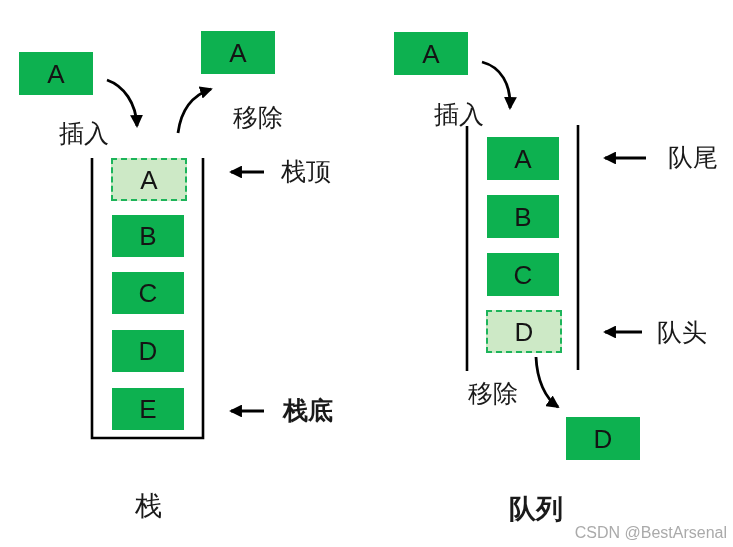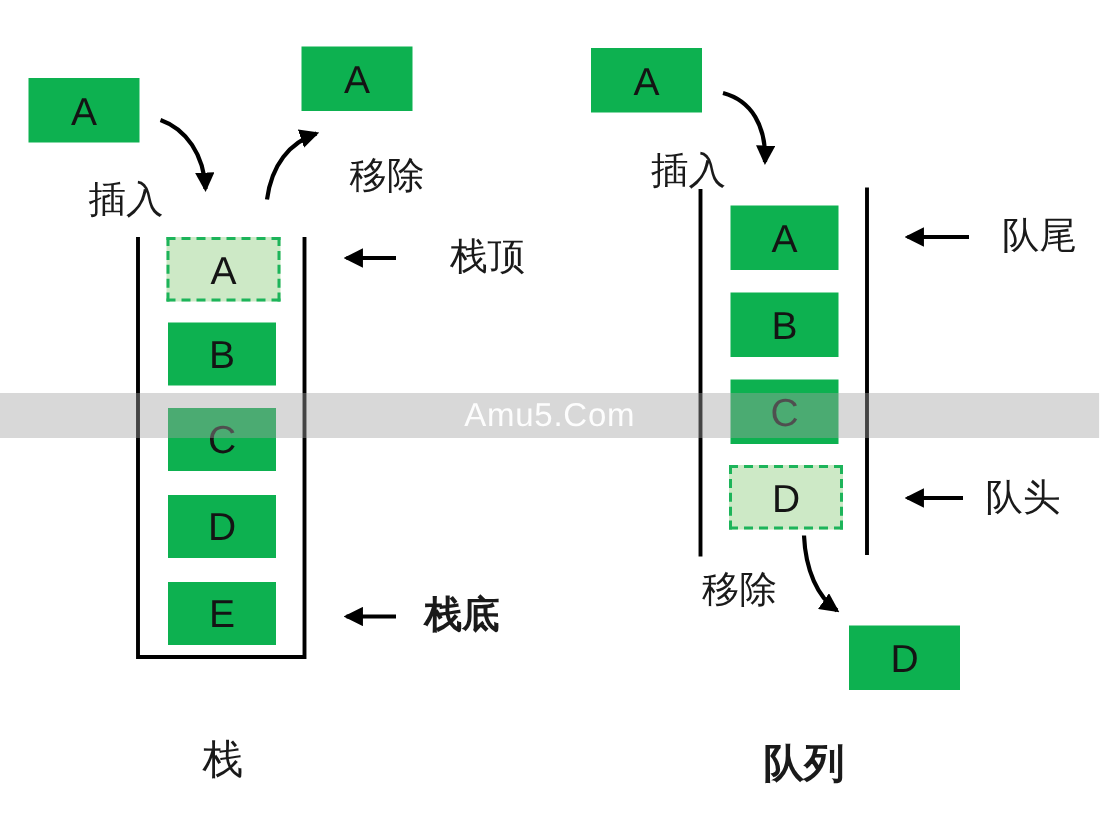--- a/index.html
+++ b/index.html
@@ -77,21 +77,21 @@
 
   <div class="lbl center72" style="left:48px;top:120px;">插入</div>
   <div class="lbl center72" style="left:222px;top:104px;">移除</div>
 
   <div class="box ghost" style="left:111px;top:158px;">A</div>
   <div class="box" style="left:112px;top:215px;">B</div>
   <div class="box" style="left:112px;top:272px;">C</div>
   <div class="box" style="left:112px;top:330px;">D</div>
   <div class="box" style="left:112px;top:388px;">E</div>
 
-  <div class="lbl" style="left:300px;top:158px;">栈顶</div>
+  <div class="lbl" style="left:281px;top:158px;">栈顶</div>
   <div class="lbl" style="left:283px;top:397px;font-weight:bold;">栈底</div>
   <div class="lbl caption" style="left:135px;top:492px;">栈</div>
 
   <div class="box wide" style="left:394px;top:32px;">A</div>
 
   <div class="lbl center72" style="left:423px;top:101px;">插入</div>
 
   <div class="box tall" style="left:487px;top:137px;">A</div>
   <div class="box tall" style="left:487px;top:195px;">B</div>
   <div class="box tall" style="left:487px;top:253px;">C</div>
@@ -99,17 +99,15 @@
 
   <div class="lbl" style="left:668px;top:144px;">队尾</div>
   <div class="lbl" style="left:657px;top:319px;">队头</div>
 
   <div class="lbl center72" style="left:457px;top:380px;">移除</div>
 
   <div class="box wide" style="left:566px;top:417px;">D</div>
 
   <div class="lbl caption" style="left:509px;top:495px;font-weight:bold;">队列</div>
 
-  <div class="wm-band">
-    <span class="wm-band-text">Amu5.Com</span>
-  </div>
+  <div class="csdn">CSDN @BestArsenal</div>
 
 </div>
 
 </body></html>

